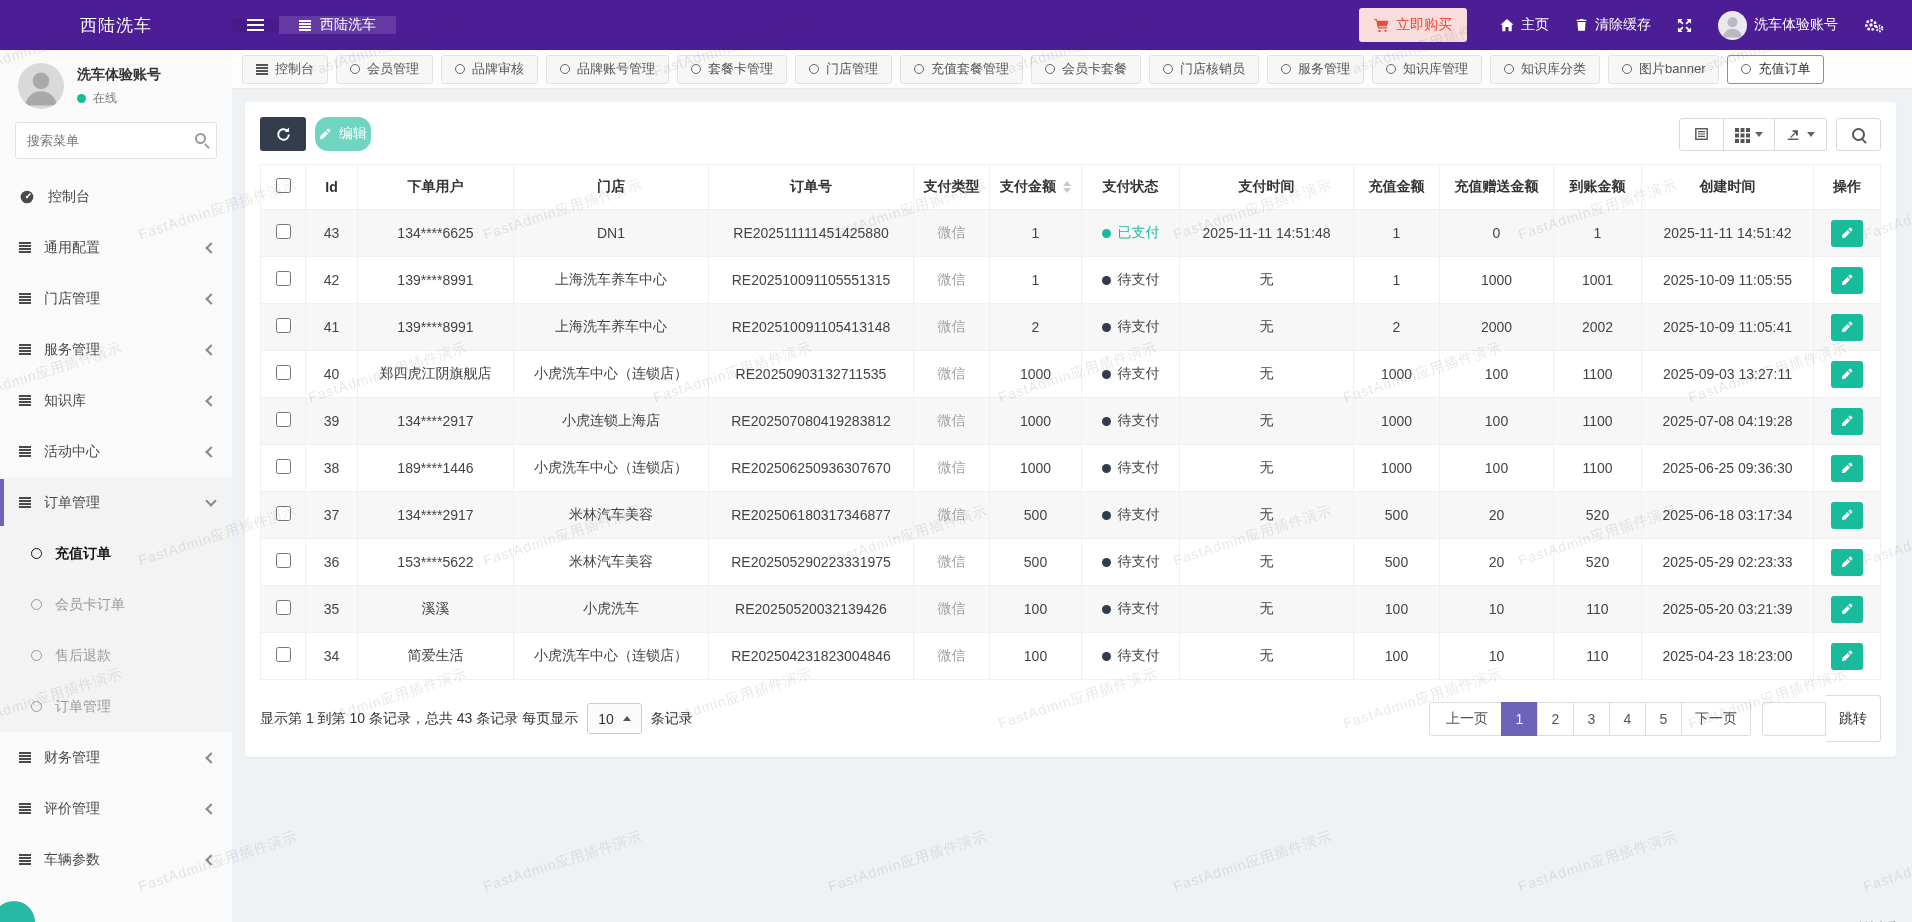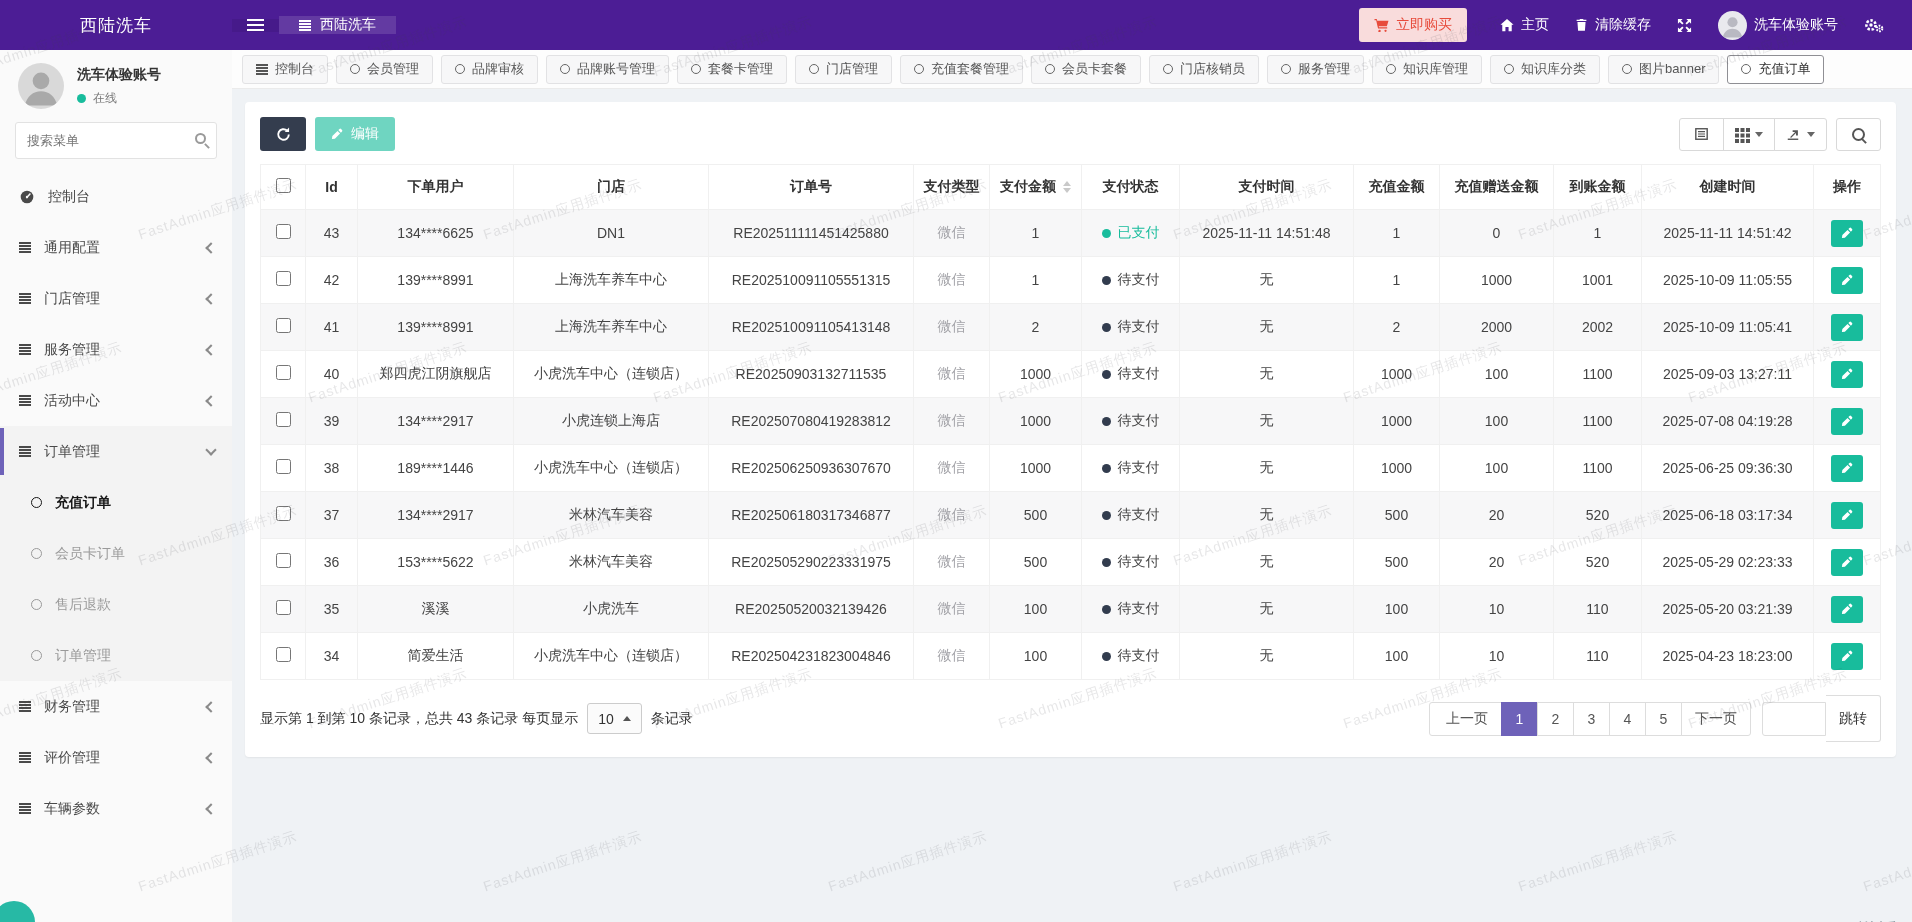--- a/index.html
+++ b/index.html
@@ -60,21 +60,21 @@
   .tab { height:29px; display:inline-flex; align-items:center; gap:7px; padding:0 13px; background:#f7f7f8; border:1px solid #e2e2e4; border-radius:3px; font-size:13px; color:#555; white-space:nowrap; cursor:pointer; }
   .tab .i-circle { width:10px; height:10px; border-width:1.5px; color:#666; }
   .tab.active { background:#fff; border-color:#8f8f94; color:#333; }
 
   .content { position:relative; padding:13px 16px 0 13px; }
   .panel { background:#fff; border-radius:4px; box-shadow:0 1px 2px rgba(0,0,0,.06); padding:15px; }
 
   
   .toolbar { display:flex; align-items:center; margin-bottom:13px; }
   .btn-refresh { width:46px; height:34px; background:#343d4e; border-radius:3px; border:none; color:#fff; display:flex; align-items:center; justify-content:center; cursor:pointer; }
-  .btn-edit { height:34px; background:#18bc9c; opacity:.62; color:#fff; border-radius:3px; border:none; display:flex; align-items:center; gap:8px; padding:0 16px; margin-left:9px; font-size:14px; cursor:not-allowed; font-family:inherit; }
+  .btn-edit { height:34px; background:#18bc9c; opacity:.62; color:#fff; border-radius:13px; border:none; display:flex; align-items:center; gap:8px; padding:0 4px; margin-left:9px; font-size:14px; cursor:not-allowed; font-family:inherit; }
   .toolbar-right { margin-left:auto; display:flex; align-items:center; }
   .tbtn { height:33px; min-width:45px; padding:0 11px; background:#fff; border:1px solid #d9d9d9; display:flex; align-items:center; justify-content:center; gap:7px; color:#555; cursor:pointer; margin-left:-1px; }
   .tbtn:first-child { border-radius:3px 0 0 3px; margin-left:0; }
   .tbtn.grp-last { border-radius:0 3px 3px 0; }
   .tbtn.solo { border-radius:3px; margin-left:9px; }
 
   
   table.grid { width:100%; border-collapse:collapse; table-layout:fixed; font-size:14px; color:#444; }
   .grid th, .grid td { border:1px solid #f0f0f0; text-align:center; height:47px; padding:0 6px; overflow:hidden; white-space:nowrap; text-overflow:ellipsis; }
   .grid th { font-weight:bold; color:#333; height:45px; background:#fff; }
@@ -220,20 +220,25 @@
           <span class="lbl">门店管理</span>
           <span class="chev"></span>
         </div>
         <div class="mitem">
           <span class="i-list"></span>
           <span class="lbl">服务管理</span>
           <span class="chev"></span>
         </div>
         <div class="mitem">
           <span class="i-list"></span>
+          <span class="lbl">知识库</span>
+          <span class="chev"></span>
+        </div>
+        <div class="mitem">
+          <span class="i-list"></span>
           <span class="lbl">活动中心</span>
           <span class="chev"></span>
         </div>
         <div class="mitem parent-active in-block">
           <span class="i-list"></span>
           <span class="lbl">订单管理</span>
           <span class="chev down"></span>
         </div>
         <div class="mitem sub in-block active">
           <span class="i-circle"></span>

